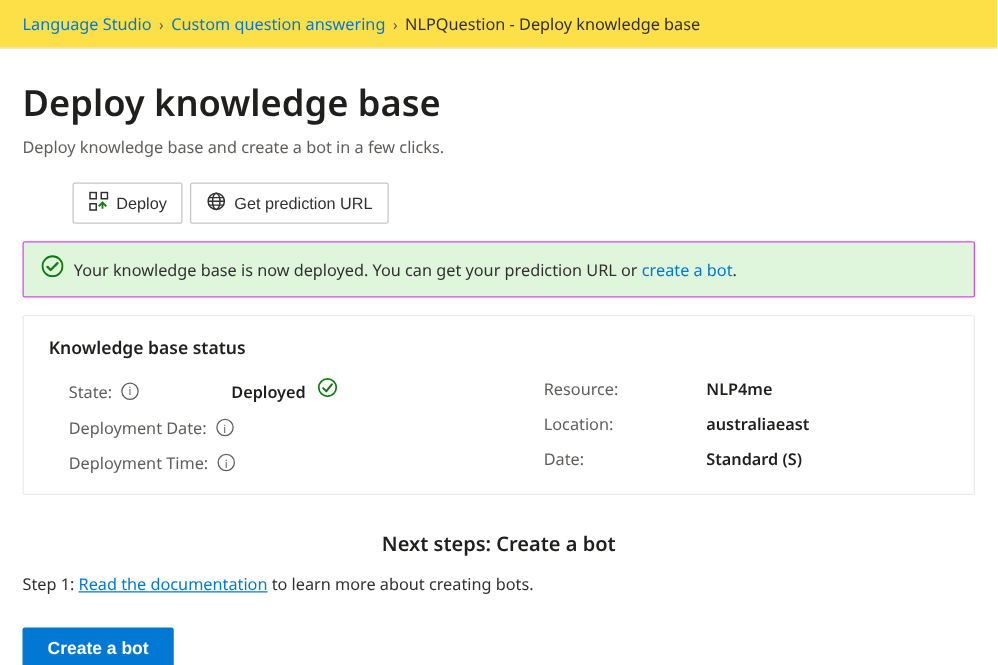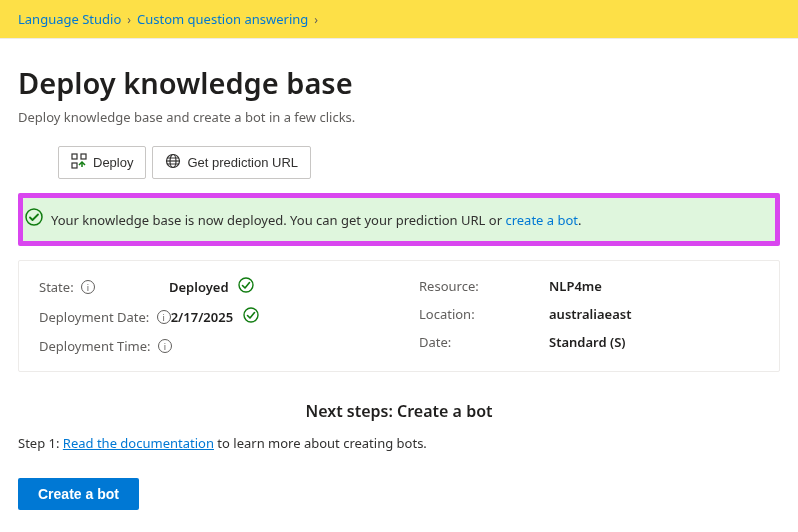--- a/index.html
+++ b/index.html
@@ -72,23 +72,23 @@
     }
 
     
     .deploy-svg {
       width: 16px;
       height: 16px;
     }
 
     .success-banner {
       background: #dff6dd;
-      border: 5px solid #d946ef;
+      border: 1px solid #d946ef;
       border-radius: 2px;
-      padding: 10px 2px;
+      padding: 10px 14px;
       display: flex;
       align-items: center;
       gap: 8px;
       margin-bottom: 14px;
       font-size: 13px;
       color: #323130;
     }
 
     .check-circle {
       color: #107c10;
@@ -119,20 +119,21 @@
     .status-grid {
       display: grid;
       grid-template-columns: 1fr 1fr;
       gap: 10px 40px;
     }
 
     .status-row {
       display: flex;
       align-items: center;
       gap: 0;
+      margin-left: 16px;
     }
 
     .status-label {
       color: #605e5c;
       font-size: 13px;
       min-width: 130px;
       display: flex;
       align-items: center;
       gap: 4px;
     }
@@ -200,20 +201,21 @@
     }
   </style>
 </head>
 <body>
 
 <div class="breadcrumb">
   <a class="breadcrumb-link">Language Studio</a>
   <span class="breadcrumb-sep">›</span>
   <a class="breadcrumb-link">Custom question answering</a>
   <span class="breadcrumb-sep">›</span>
+  <span class="breadcrumb-current">NLPQuestion - Deploy knowledge base</span>
 </div>
 
 <div class="main-content">
 
   
   <h1 class="page-title">Deploy knowledge base</h1>
   <p class="page-subtitle">Deploy knowledge base and create a bot in a few clicks.</p>
 
   
   <div class="toolbar">
@@ -251,20 +253,21 @@
         <path d="M5 9.5 L7.5 12 L13 6.5" stroke="#107c10" stroke-width="1.8" fill="none" stroke-linecap="round" stroke-linejoin="round"></path>
       </svg>
     </span>
     <span>
       <span>Your knowledge base is now deployed. You can get your prediction URL or </span><a class="banner-link">create a bot</a><span>.</span>
     </span>
   </div>
 
   
   <div class="status-card">
+    <div class="status-card-title">Knowledge base status</div>
     <div class="status-grid">
 
       <div>
 
         <div class="status-row" style="margin-bottom:10px;">
           <span class="status-label">
             State:&nbsp;<span class="info-icon">i</span>
           </span>
           <span class="status-value">
             Deployed&nbsp;
@@ -274,29 +277,20 @@
                 <path d="M4.5 8.5L7 11L11.5 5.5" stroke="#107c10" stroke-width="1.6" fill="none" stroke-linecap="round" stroke-linejoin="round"></path>
               </svg>
             </span>
           </span>
         </div>
 
         <div class="status-row" style="margin-bottom:10px;">
           <span class="status-label">
             Deployment Date:&nbsp;<span class="info-icon">i</span>
           </span>
-          <span class="status-value">
-            2/17/2025&nbsp;
-            <span class="green-check">
-              <svg width="16" height="16" viewBox="0 0 16 16" fill="none">
-                <circle cx="8" cy="8" r="7" stroke="#107c10" stroke-width="1.4" fill="none"></circle>
-                <path d="M4.5 8.5L7 11L11.5 5.5" stroke="#107c10" stroke-width="1.6" fill="none" stroke-linecap="round" stroke-linejoin="round"></path>
-              </svg>
-            </span>
-          </span>
         </div>
 
         <div class="status-row">
           <span class="status-label">
             Deployment Time:&nbsp;<span class="info-icon">i</span>
           </span>
         </div>
       </div>
 
       <div>

